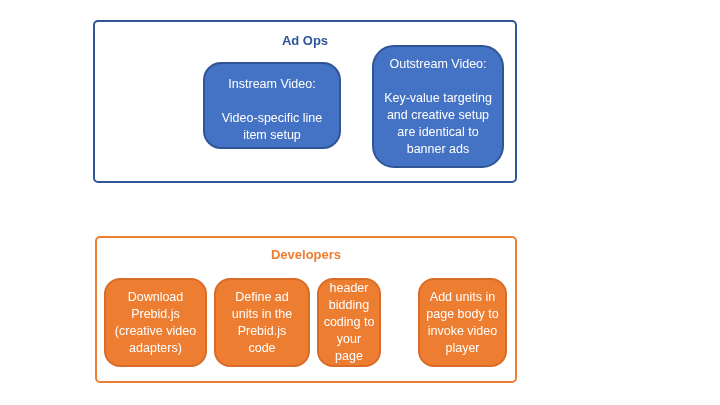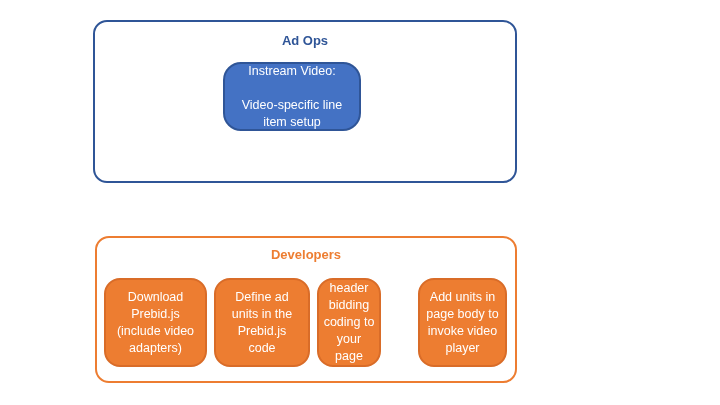--- a/index.html
+++ b/index.html
@@ -12,21 +12,21 @@
     overflow: hidden;
   }
   .canvas {
     position: absolute;
     left: 0; top: 0;
     width: 720px; height: 405px;
   }
   .group {
     position: absolute;
     background: #ffffff;
-    border-radius: 14px;
+    border-radius: 5px;
     box-sizing: border-box;
     padding-left: 20px;
   }
   .group.blue  { border: 2px solid var(--accent-blue-border, #2F5597); }
   .group.orange{ border: 2px solid var(--accent-orange-fill, #ED7D31); }
 
   .group-title {
     position: absolute;
     left: 0; right: 0;
     text-align: center;
@@ -68,21 +68,21 @@
     border: 2px solid var(--accent-blue-border, #2F5597);
   }
   .orange-node {
     background: var(--accent-orange-fill, #ED7D31);
     border: 2px solid var(--accent-orange-border, #D96C28);
     border-radius: 16px;
   }
 
   
   .group.blue { left: 93px; top: 20px; width: 424px; height: 163px; }
-  .node.instream  { left: 128px; top: 40px; width: 138px; height: 69px;  border-radius: 18px; }
+  .node.instream  { left: 108px; top: 40px; width: 138px; height: 87px;  border-radius: 18px; align-items: flex-end; }
   .node.outstream { left: 277px; top: 23px; width: 132px; height: 123px; border-radius: 22px; }
 
   
   .group.orange { left: 95px; top: 196px; width: 422px; height: 147px; margin-top: 40px; }
   .node.dev1 { left: 7px;   top: 40px; width: 103px; height: 89px; }
   .node.dev2 { left: 117px; top: 40px; width: 96px;  height: 89px; }
   .node.dev3 { left: 220px; top: 40px; width: 64px;  height: 89px; }
   .node.dev4 { left: 321px; top: 40px; width: 89px;  height: 89px; }
 </style>
 </head>
@@ -94,29 +94,37 @@
     <h2 class="group-title blue-title">Ad Ops</h2>
 
 
     <div class="node blue-node instream">
       <span class="node-text">Instream Video:
 
 Video-specific line
 item setup</span>
     </div>
 
+    <div class="node blue-node outstream">
+      <span class="node-text">Outstream Video:
+
+Key-value targeting
+and creative setup
+are identical to
+banner ads</span>
+    </div>
   </section>
 
   <section class="group orange">
     <h2 class="group-title orange-title">Developers</h2>
 
     <div class="node orange-node dev1">
       <span class="node-text">Download
 Prebid.js
-(include video
+(creative video
 adapters)</span>
     </div>
 
     <div class="node orange-node dev2">
       <span class="node-text">Define ad
 units in the
 Prebid.js
 code</span>
     </div>
 

